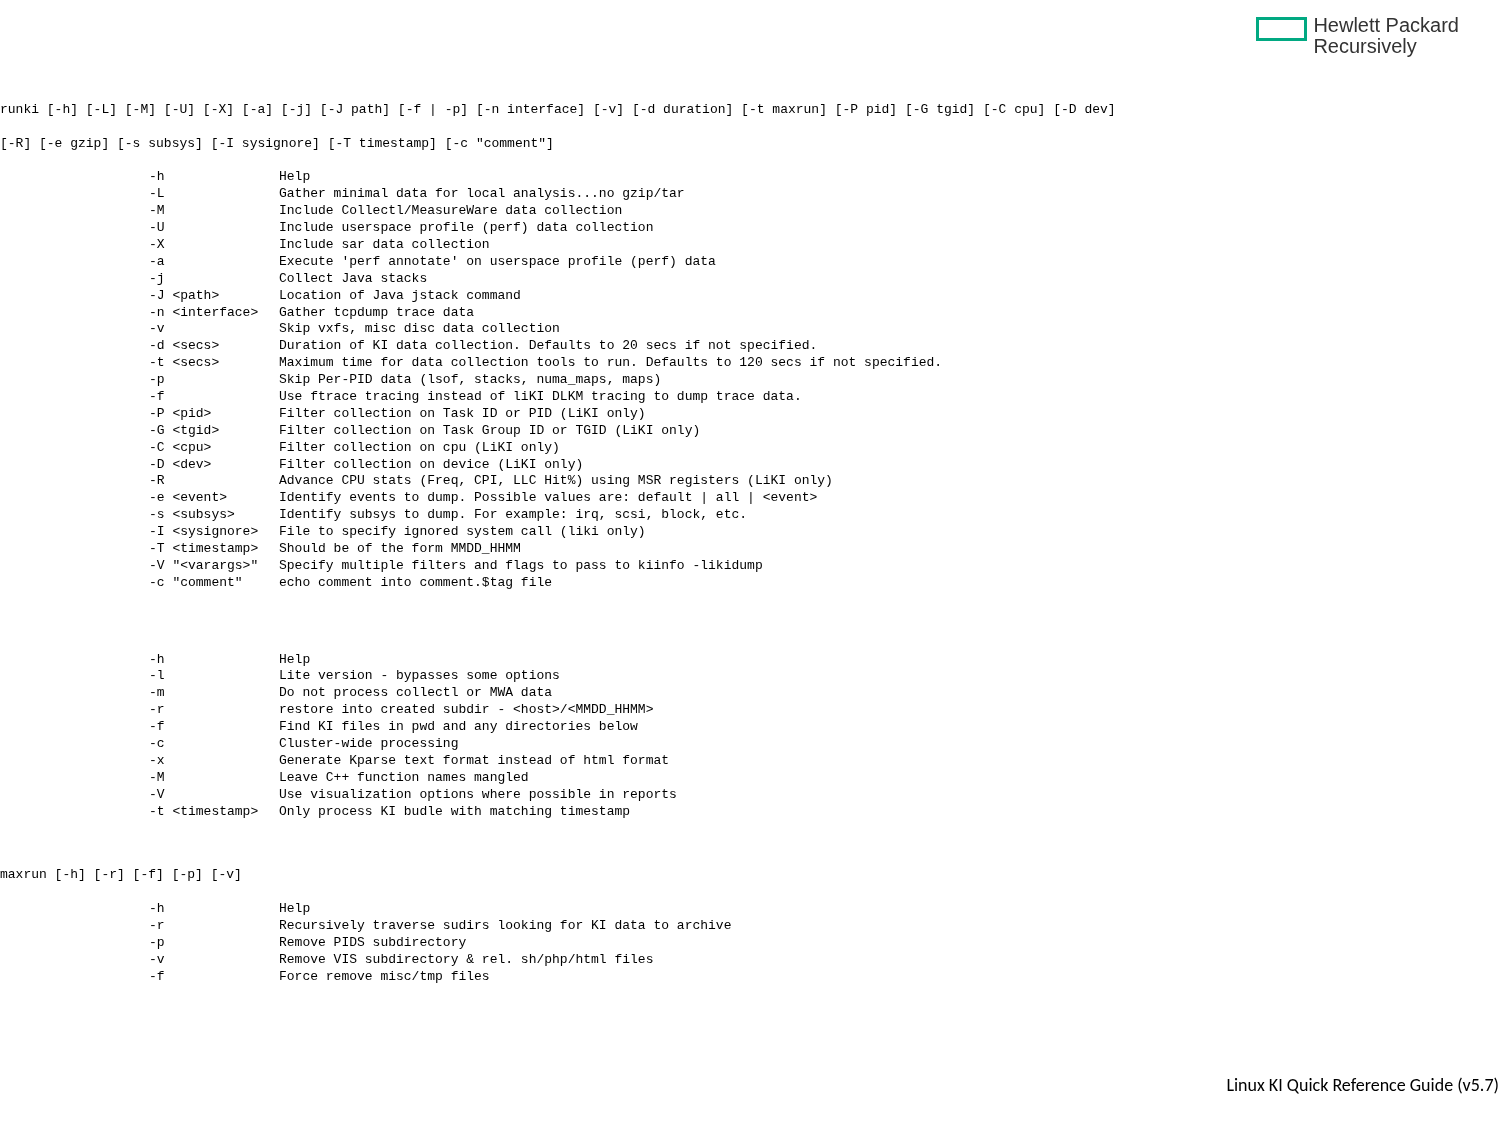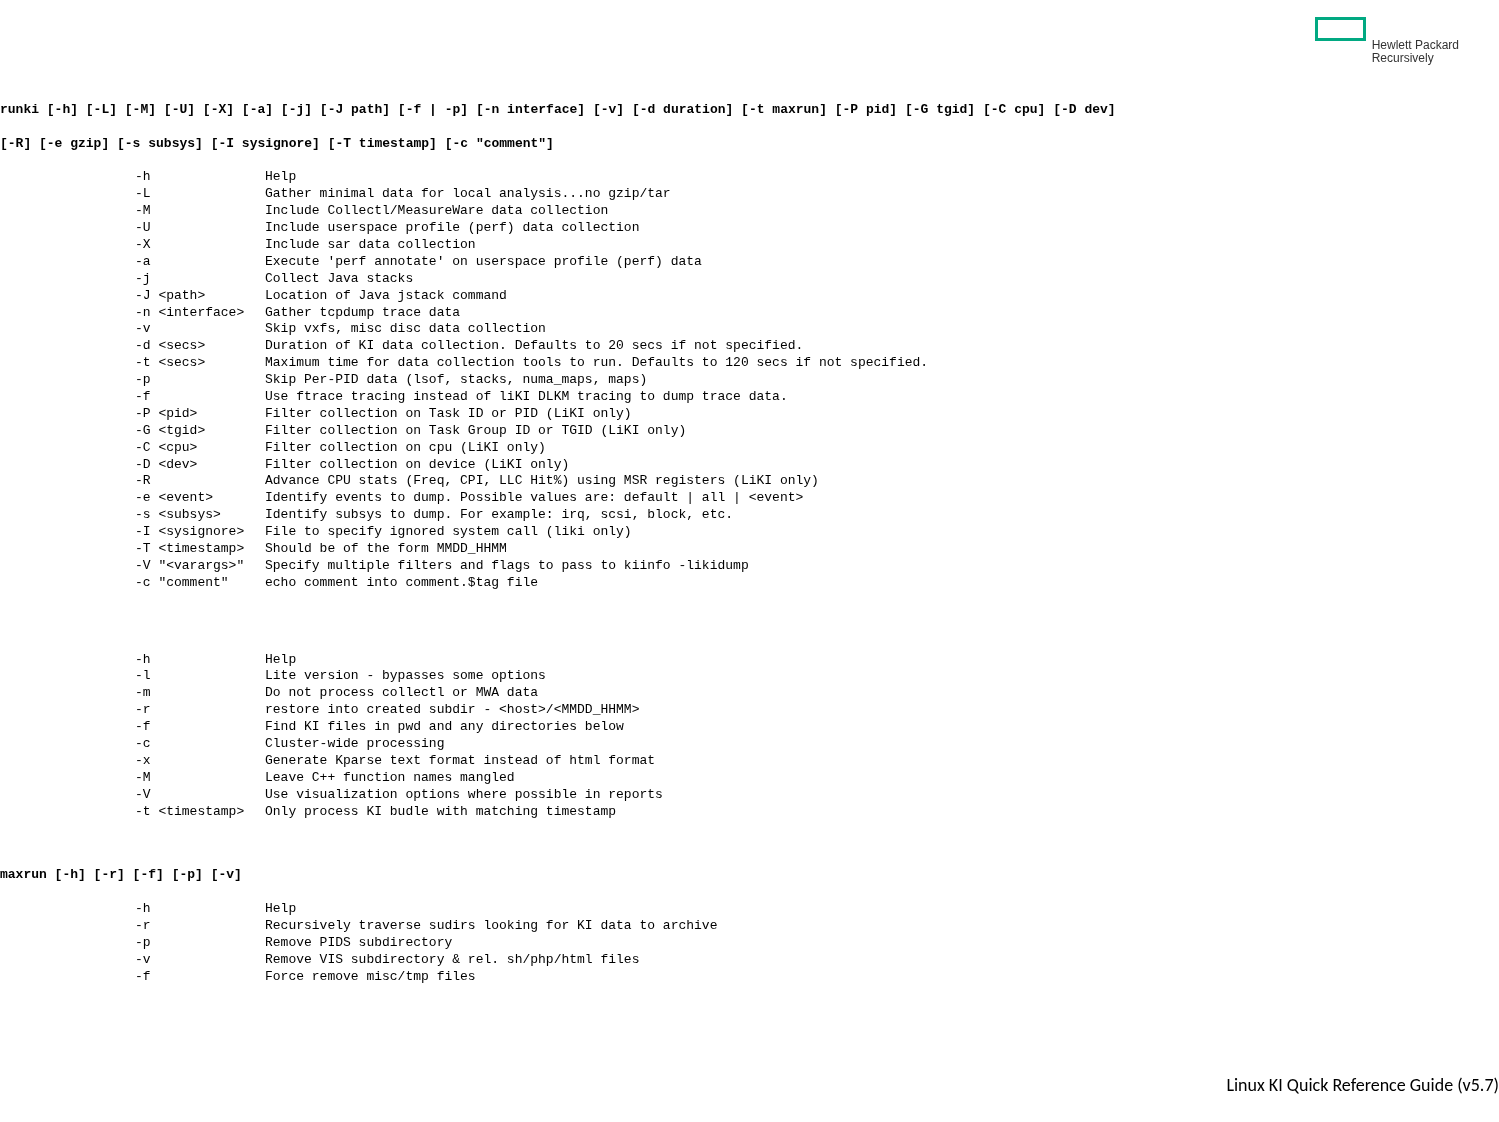--- a/index.html
+++ b/index.html
@@ -24,36 +24,36 @@
     }
     .logo-mark {
       width: 45px;
       height: 18px;
       border: 3px solid #01A982;
       margin-right: 6px;
       margin-top: 2px;
     }
     .logo-text {
       font-family: Arial, sans-serif;
-      font-size: 12px;
+      font-size: 20px;
       line-height: 1.05;
       color: #333;
-      margin-top: 24px;
     }
     .content {
       position: absolute;
       top: 85px;
       left: 0;
       white-space: pre;
     }
     .header-line {
-      font-weight: bold;
+      font-weight: normal;
     }
     .option-row {
       display: block;
+      margin-left: 14px;
     }
     .flag-col {
       display: inline-block;
       width: 130px;
       margin-left: 135px;
       vertical-align: top;
     }
     .desc-col {
       display: inline-block;
       vertical-align: top;

